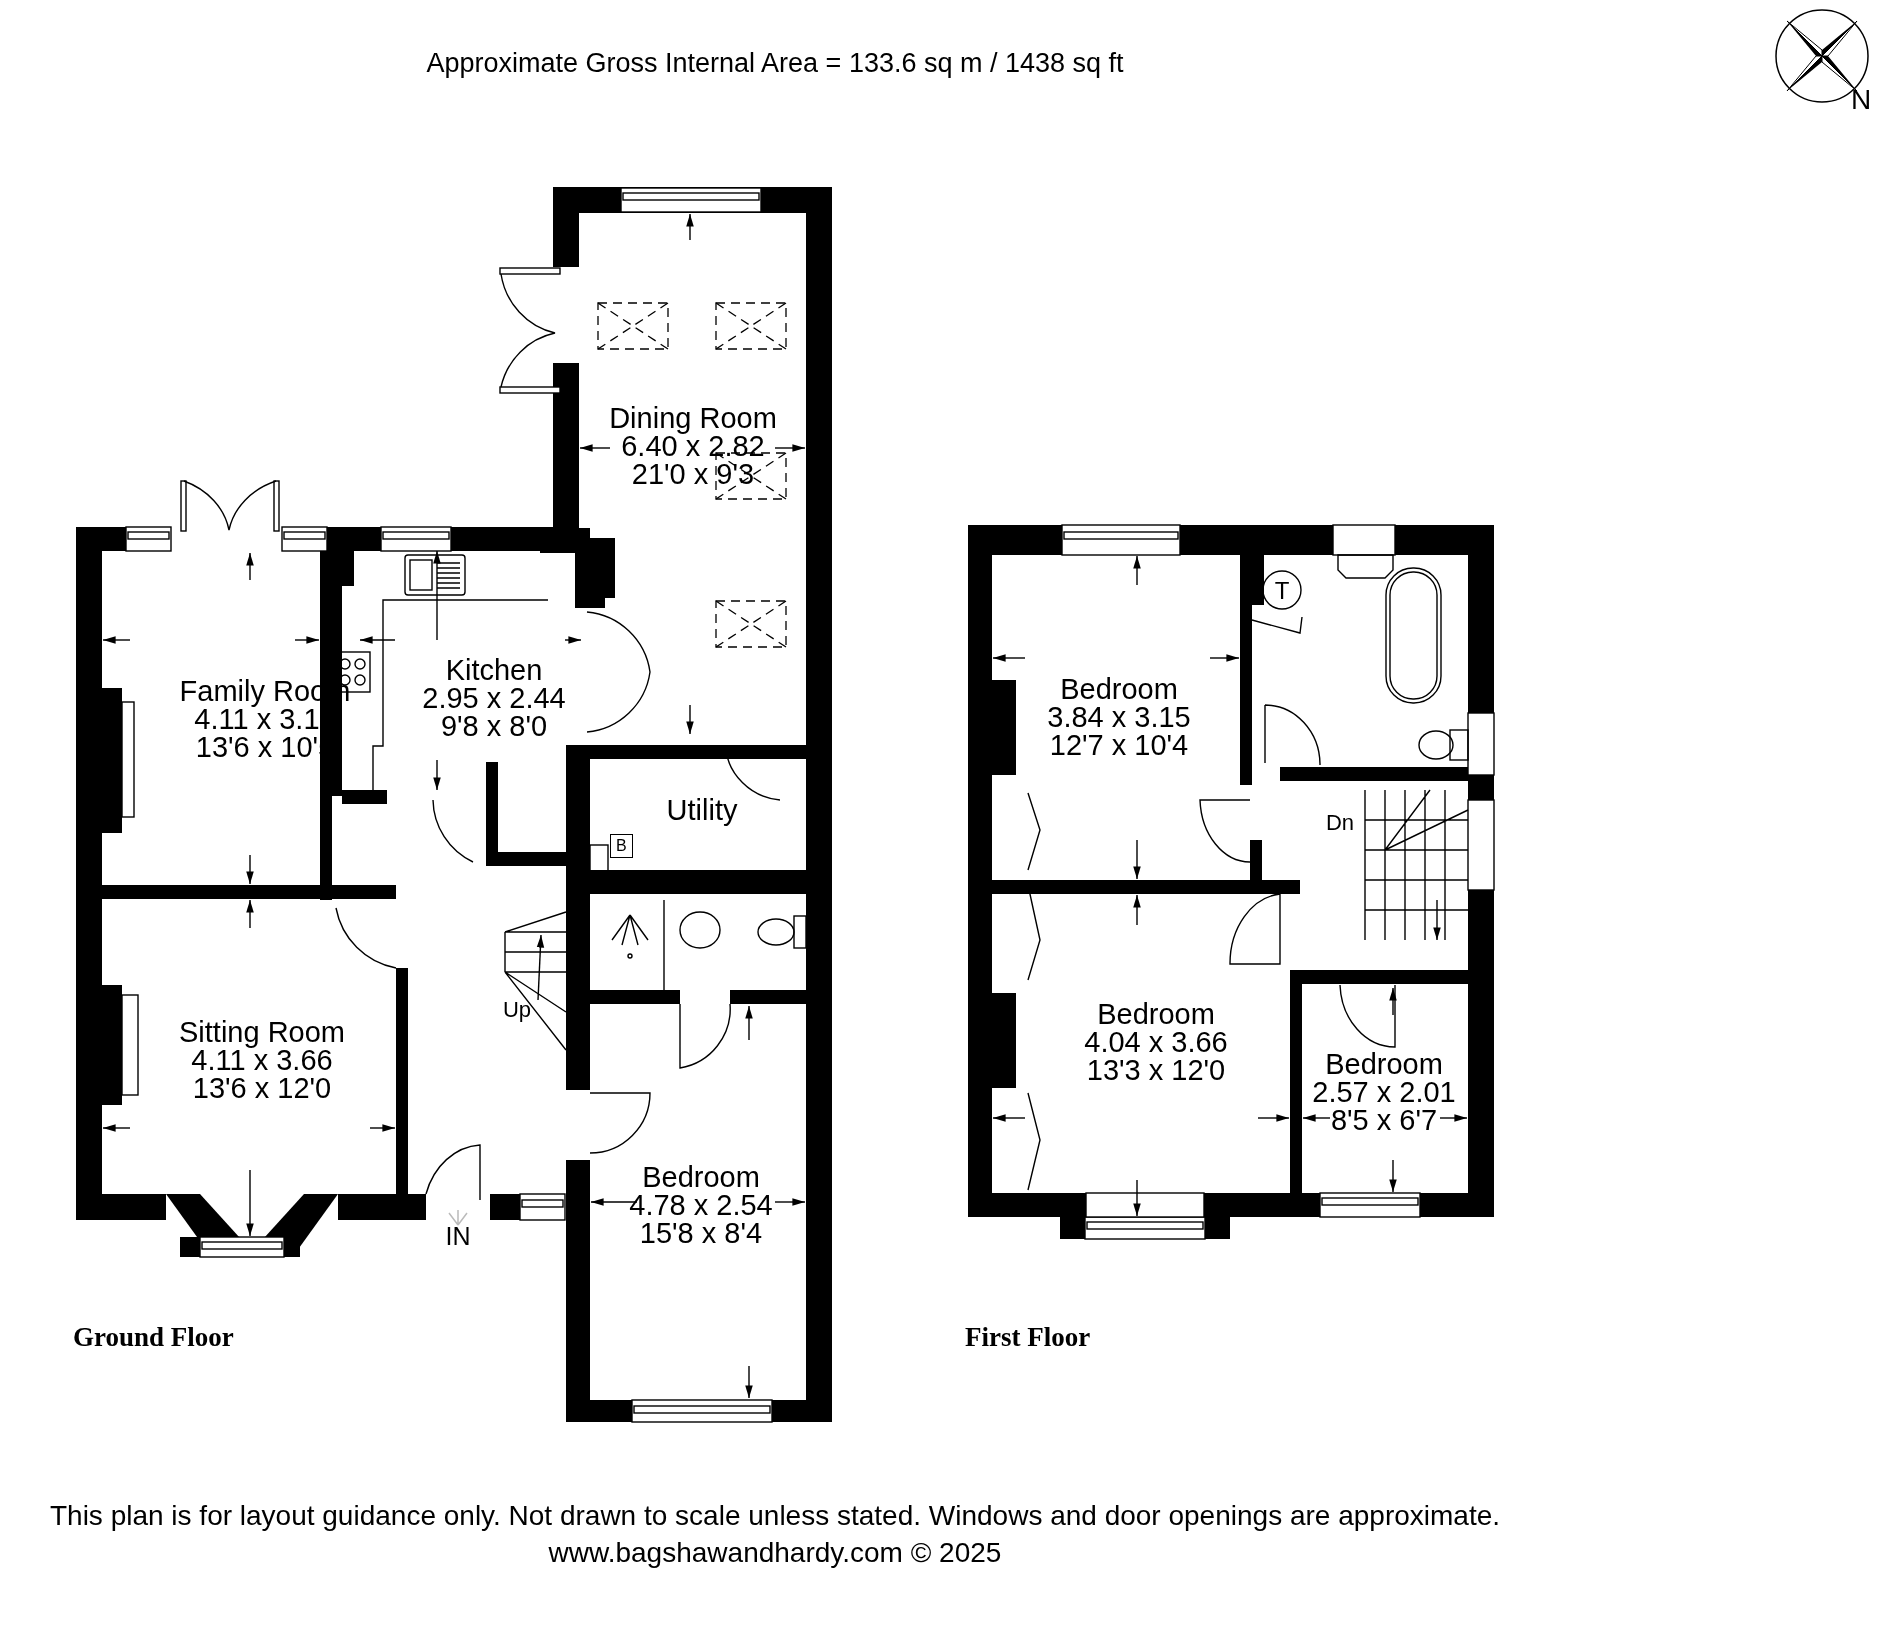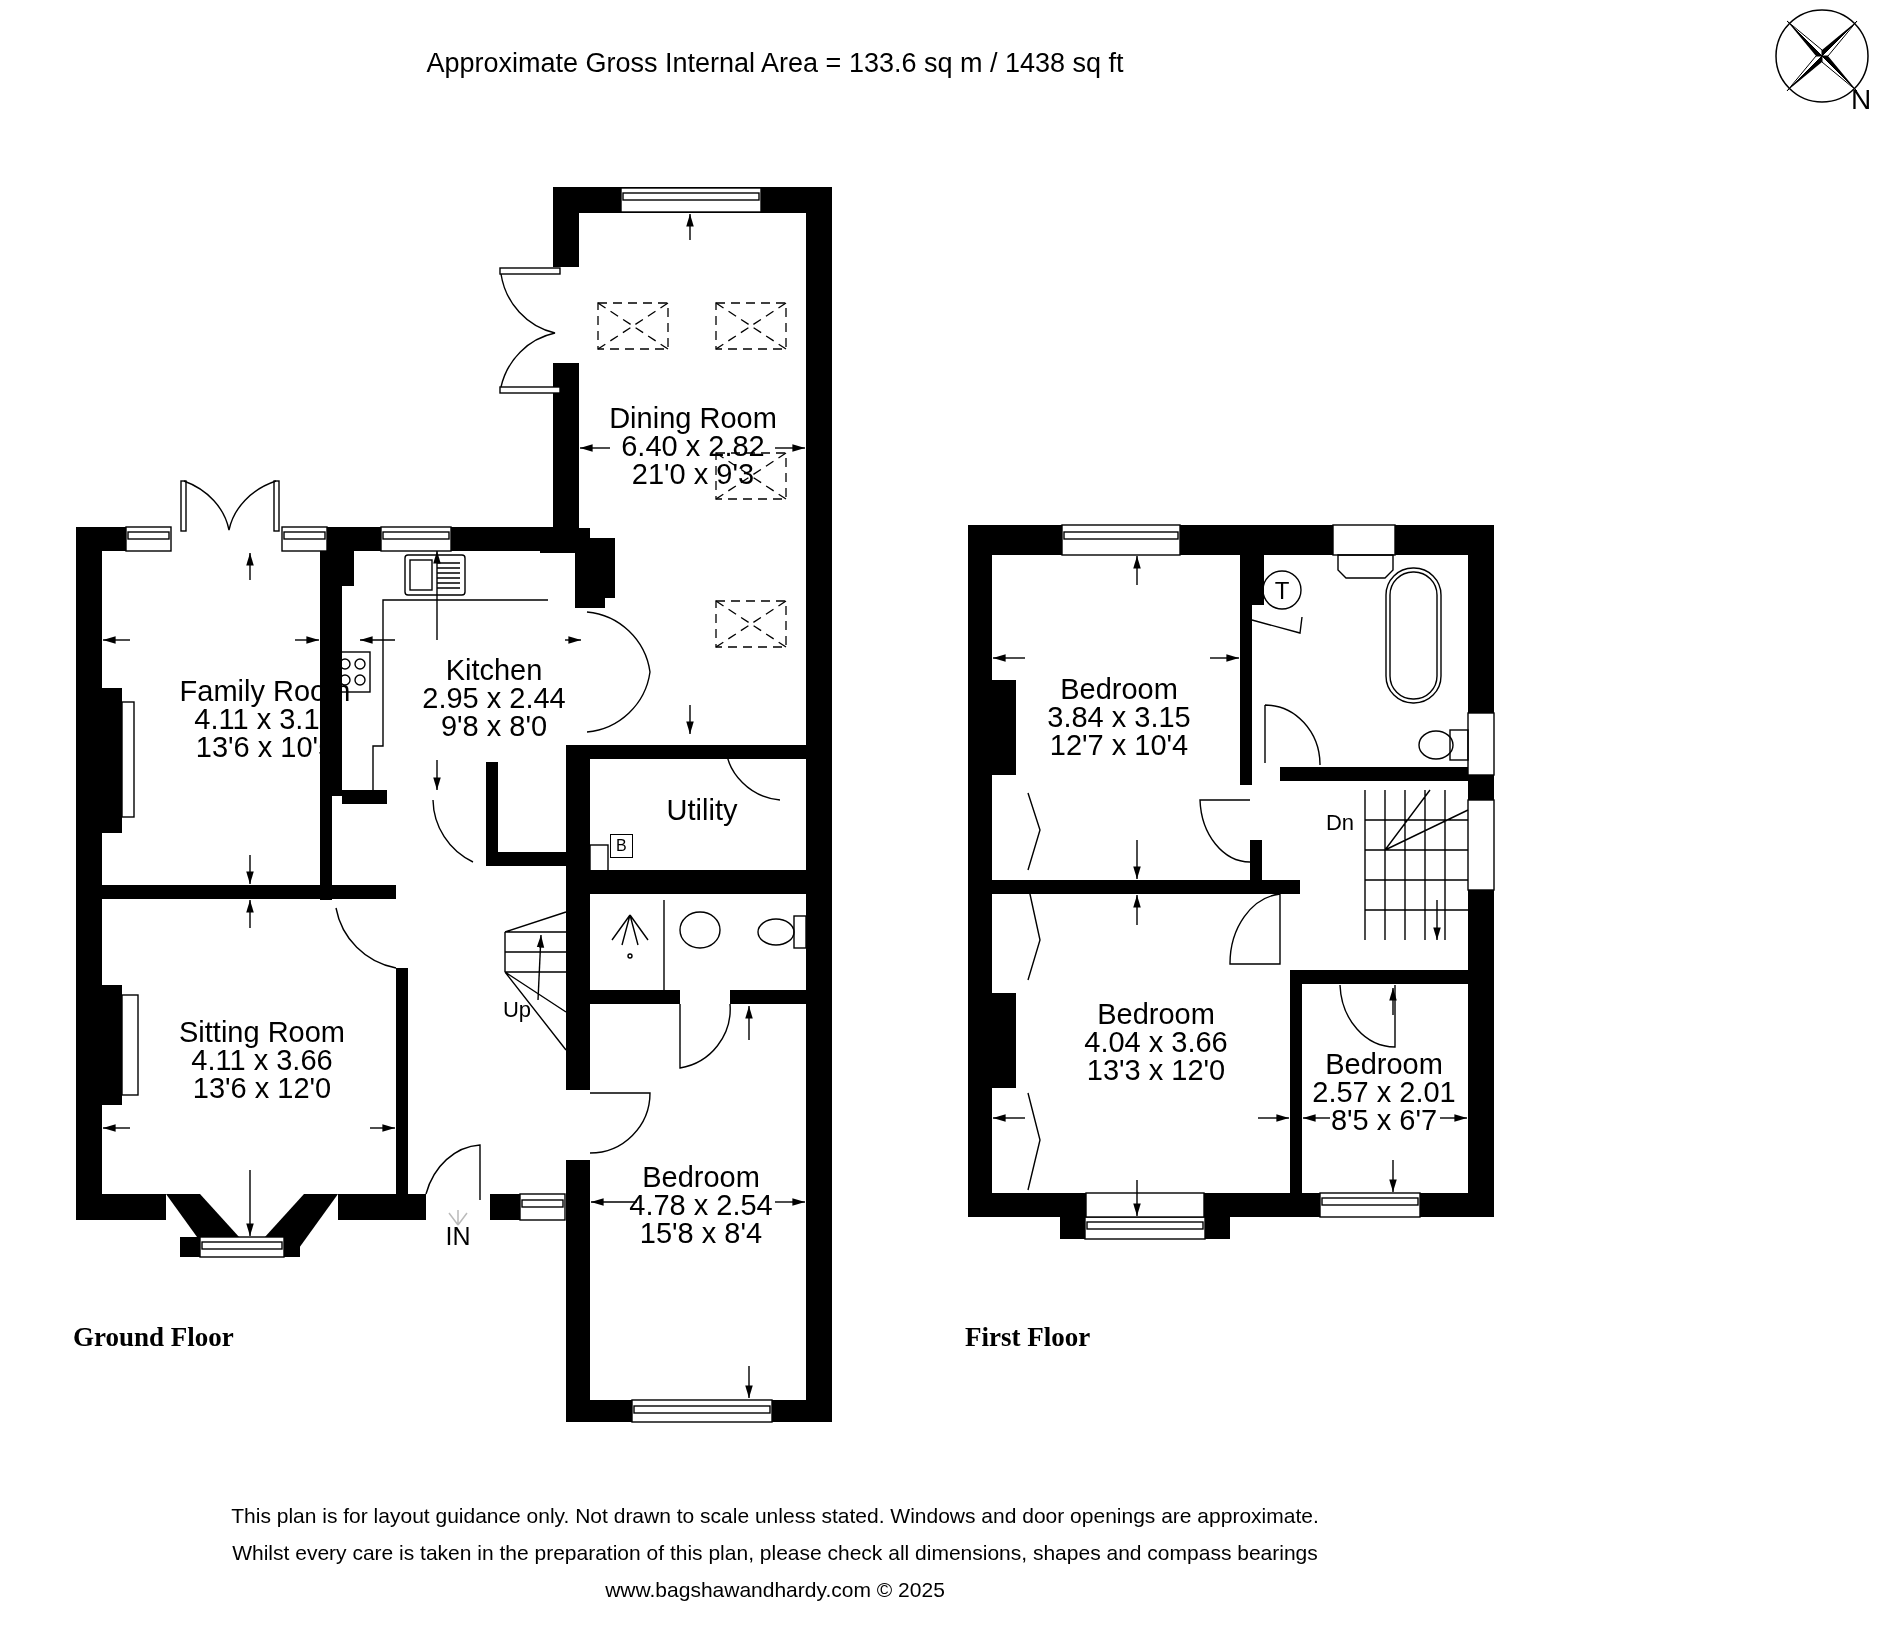--- a/index.html
+++ b/index.html
@@ -5,21 +5,21 @@
   html, body { margin: 0; padding: 0; background: #ffffff; }
   body { width: 1879px; height: 1648px; position: relative; overflow: hidden;
          font-family: "Liberation Sans", "DejaVu Sans", sans-serif; color: #000; }
   svg.plan { position: absolute; left: 0; top: 0; width: 1879px; height: 1648px; }
   .title { position: absolute; left: 0; width: 1550px; top: 48px; text-align: center;
            font-size: 27px; letter-spacing: 0px; }
   .floor-label { position: absolute; top: 1322px; font-size: 27px; font-weight: bold; font-family: Liberation Serif, serif; }
   .room-label { position: absolute; text-align: center; font-size: 29px; line-height: 28px; white-space: nowrap; transform: translateX(-50%); }
   .room-label span { display: block; }
   .small-label { position: absolute; font-size: 22px; transform: translateX(-50%); }
-  .footer { position: absolute; left: 0; width: 1550px; top: 1497px; text-align: center; font-size: 21px; line-height: 37px; }
+  .footer { position: absolute; left: 0; width: 1550px; top: 1497px; text-align: center; font-size: 28px; line-height: 37px; }
   .footer div { white-space: nowrap; }
   .compass-n { position: absolute; left: 1851px; top: 84px; font-size: 28px; }
   .wall { fill: #000; }
   .win { fill: #fff; stroke: #000; stroke-width: 1.4; }
   .thin { fill: none; stroke: #000; stroke-width: 1.4; }
   .dash { fill: none; stroke: #000; stroke-width: 1.3; stroke-dasharray: 9 6; }
   .arrow { stroke: #000; stroke-width: 1.4; }
 </style>
 </head>
 <body>
@@ -331,18 +331,17 @@
 <div class="small-label" style="left:1340px; top:810px;">Dn</div>
 <div class="small-label" style="left:1282px; top:577px; font-size:24px;">T</div>
 
 <div class="floor-label" style="left:73px;">Ground Floor</div>
 <div class="floor-label" style="left:965px;">First Floor</div>
 
 <div class="compass-n">N</div>
 
 <div class="footer">
   <div>This plan is for layout guidance only. Not drawn to scale unless stated. Windows and door openings are approximate.</div>
-  <div>Whilst every care is taken in the preparation of this plan, please check all dimensions, shapes and compass bearings</div>
   <div>
     <span>www.bagshawandhardy.com</span>
     <span>© 2025</span>
   </div>
 </div>
 
 </body></html>

